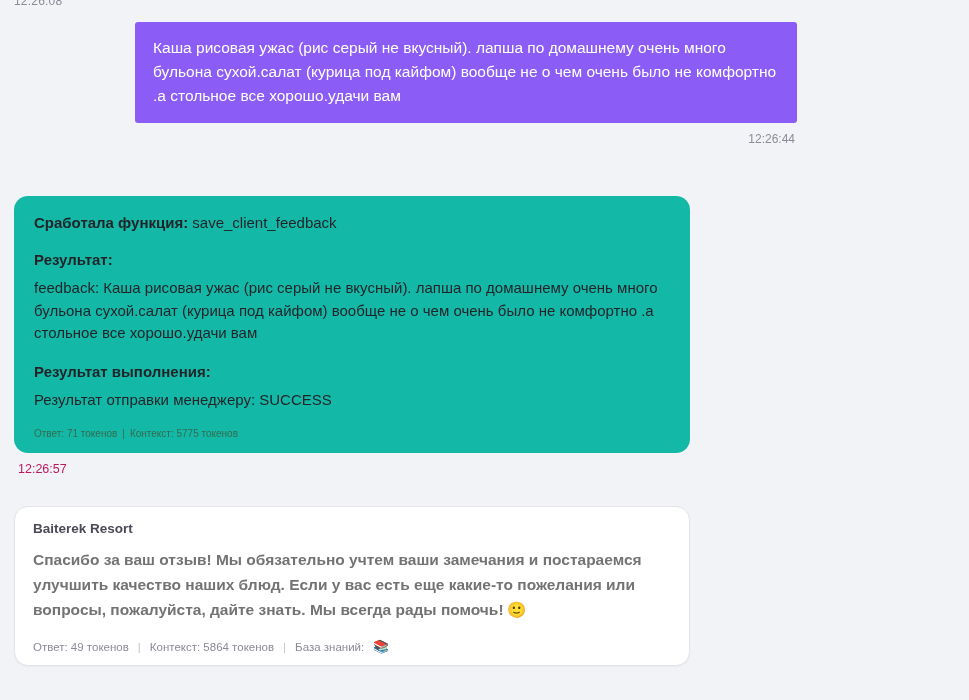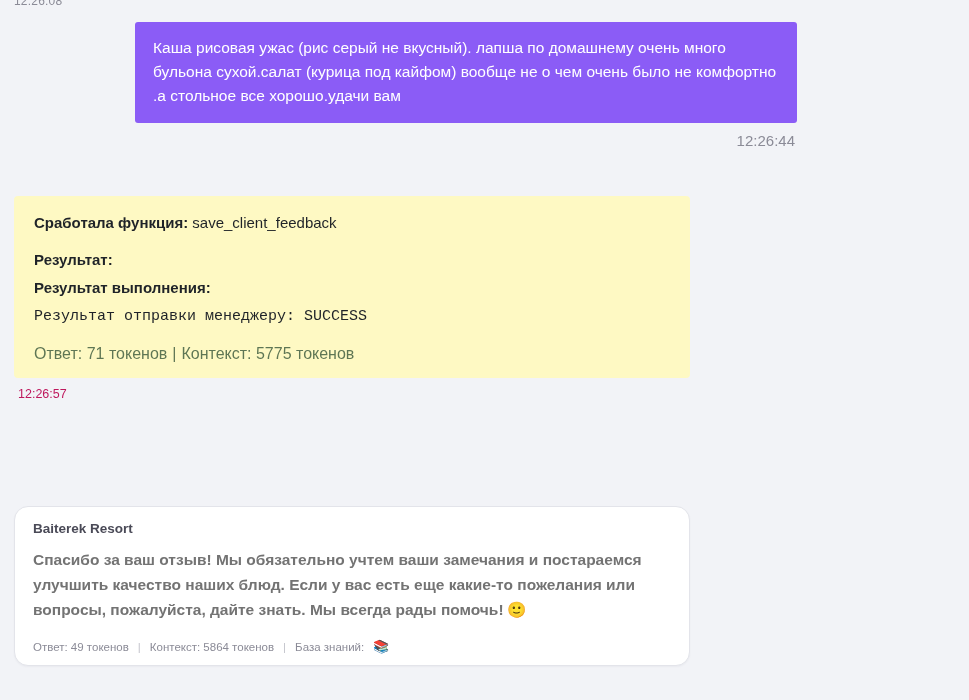--- a/index.html
+++ b/index.html
@@ -48,54 +48,54 @@
     color: #ffffff;
     border-radius: 3px;
     padding: 14px 18px 15px 18px;
     font-size: 15.5px;
     line-height: 1.55;
     box-sizing: border-box;
     width: 100%;
   }
   .out-time {
     margin-top: 9px;
-    font-size: 15px;
+    font-size: 12px;
     color: #8b8b97;
     padding-right: 2px;
   }
 
   
   .row-func {
     position: absolute;
     left: 14px;
     top: 196px;
     width: 676px;
   }
   .bubble-func {
-    background: #fef9c3;
-    border-radius: 4px;
+    background: #14b8a6;
+    border-radius: 14px;
     padding: 16px 20px 12px 20px;
     font-size: 15px;
     line-height: 1.5;
     color: #1f2328;
     box-sizing: border-box;
   }
   .func-line {
     margin: 0 0 14px 0;
   }
   .func-line:last-child { margin-bottom: 0; }
   .lbl {
     font-weight: bold;
   }
   .func-args-head { margin: 0 0 6px 0; }
   .func-args-body { margin: 0 0 16px 0; }
   .func-res-head { margin: 0 0 6px 0; }
-  .func-res-body { margin: 0 0 14px 0; font-family: Liberation Mono, monospace; }
+  .func-res-body { margin: 0 0 14px 0; }
   .meta {
-    font-size: 16px;
+    font-size: 10px;
     color: #3c5a3c;
     opacity: .82;
     margin-top: 12px;
   }
   .meta .sep { margin: 0 5px; }
   .func-time {
     margin-top: 9px;
     font-size: 12.5px;
     color: #be185d;
     padding-left: 4px;
@@ -156,20 +156,21 @@
     <div class="out-time">12:26:44</div>
   </div>
 
   <div class="row-func">
     <div class="bubble-func">
       <p class="func-line">
         <span class="lbl">Сработала функция:</span>
         <span>save_client_feedback</span>
       </p>
       <p class="func-args-head lbl">Результат:</p>
+      <p class="func-args-body">feedback: Каша рисовая ужас (рис серый не вкусный). лапша по домашнему очень много бульона сухой.салат (курица под кайфом) вообще не о чем очень было не комфортно .а стольное все хорошо.удачи вам</p>
       <p class="func-res-head lbl">Результат выполнения:</p>
       <p class="func-res-body">Результат отправки менеджеру: SUCCESS</p>
       <div class="meta">
         <span>Ответ: 71 токенов</span><span class="sep">|</span><span>Контекст: 5775 токенов</span>
       </div>
     </div>
     <div class="func-time">12:26:57</div>
   </div>
 
   <div class="row-in">

